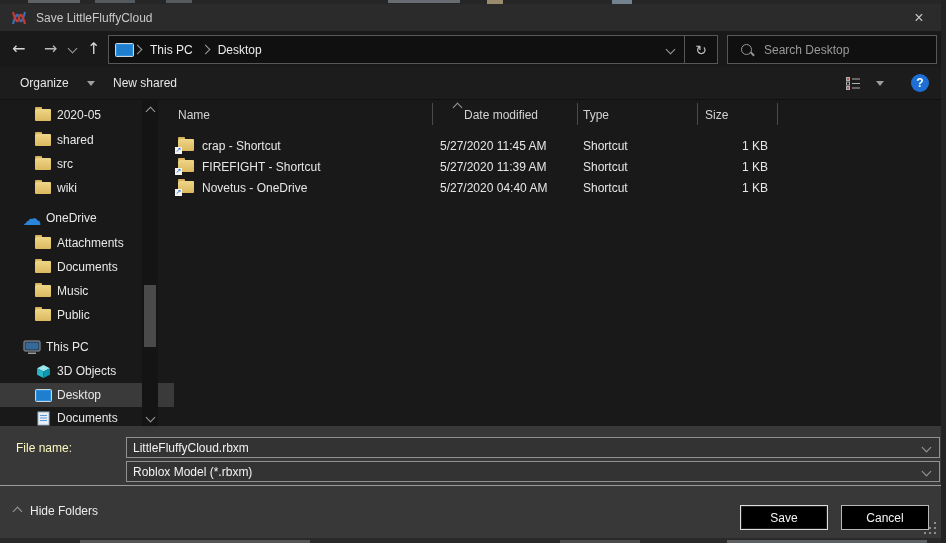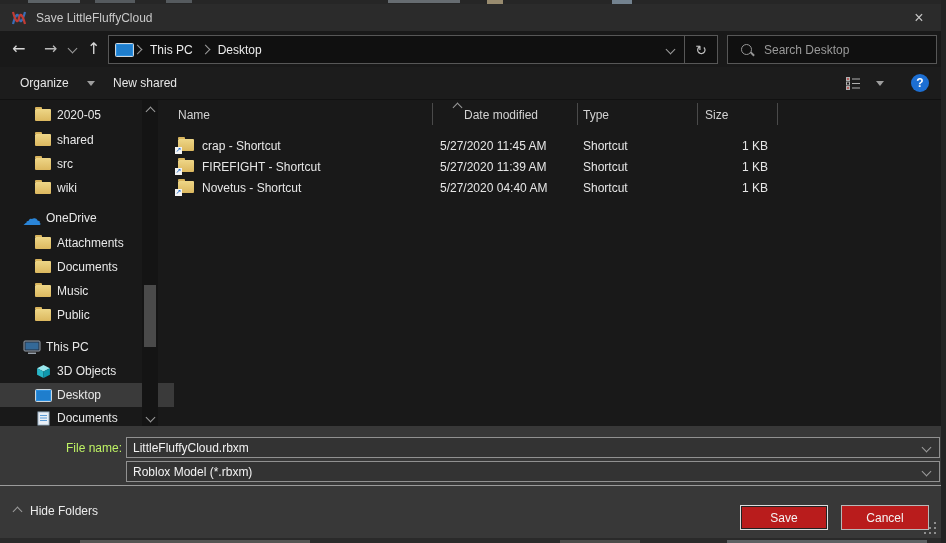--- a/index.html
+++ b/index.html
@@ -80,34 +80,34 @@
   .fic{position:absolute;left:13px;top:3px;width:16px;height:13px;}
   .badge{position:absolute;left:-3px;bottom:-2px;width:7px;height:7px;background:#f4f4f4;
     color:#1464c8;font-size:7px;line-height:7px;text-align:center;
     font-family:"DejaVu Sans",sans-serif;}
   .lc{position:absolute;top:3px;white-space:nowrap;color:#e6e6e6;}
   .lc.name{left:37px;}  .lc.date{left:275px;}
   .lc.type{left:418px;} .lc.size{left:525px;width:78px;text-align:right;}
 
   
   #fields{position:absolute;left:0;top:426px;width:941px;height:59px;background:#383838;}
-  .flabel{position:absolute;left:16px;width:106px;text-align:right;color:#bef264;white-space:nowrap;}
+  .flabel{position:absolute;left:16px;width:106px;color:#fef9c3;white-space:nowrap;}
   .fbox{position:absolute;left:126px;width:814px;height:21px;box-sizing:border-box;
     background:#333333;border:1px solid #919191;display:flex;align-items:center;}
   #filename-input{flex:1;background:transparent;border:none;outline:none;color:#f2f2f2;
     font-family:inherit;font-size:12px;padding:0 0 0 6px;}
   .fbox .chv{margin-right:9px;flex:none;}
   #saveastype-value{flex:1;padding-left:6px;color:#f2f2f2;white-space:nowrap;}
 
   
   #footer-sep{position:absolute;left:0;top:485px;width:941px;height:1px;background:#9b9b9b;}
   #footer{position:absolute;left:0;top:486px;width:941px;height:52px;background:#383838;}
   #hide-folders{position:absolute;left:14px;top:18px;display:flex;align-items:center;gap:9px;
     color:#ececec;}
-  .btn{position:absolute;top:19px;width:88px;height:25px;box-sizing:border-box;background:#b91c1c;
+  .btn{position:absolute;top:19px;width:88px;height:25px;box-sizing:border-box;background:#000000;
     color:#f4f4f4;display:flex;align-items:center;justify-content:center;}
   #save-btn{left:740px;border:1px solid #dedede;box-shadow:inset 0 0 0 1px #222;}
   #cancel-btn{left:841px;border:1px solid #b8b8b8;}
   #resize-grip{position:absolute;left:934px;top:46px;width:2px;height:2px;background:#8e8e8e;
     box-shadow:-5px 0 #8e8e8e,-10px 0 #8e8e8e,0 -5px #8e8e8e,-5px -5px #8e8e8e,0 -10px #8e8e8e;}
 </style>
 </head>
 <body>
 
 <div id="screen">
@@ -327,21 +327,21 @@
       </span>
       <span class="lc name">FIREFIGHT - Shortcut</span>
       <span class="lc date">5/27/2020 11:39 AM</span>
       <span class="lc type">Shortcut</span>
       <span class="lc size">1 KB</span>
     </div>
     <div class="lrow" style="top:78px;">
       <span class="fic">
         <span class="folder"></span><span class="badge">↗</span>
       </span>
-      <span class="lc name">Novetus - Shortcut</span>
+      <span class="lc name">Novetus - OneDrive</span>
       <span class="lc date">5/27/2020 04:40 AM</span>
       <span class="lc type">Shortcut</span>
       <span class="lc size">1 KB</span>
     </div>
   </div>
 
   <div id="fields">
     <span class="flabel" style="top:15px;">File name:</span>
     <div class="fbox" style="top:11px;">
       <input id="filename-input" value="LittleFluffyCloud.rbxm" style="">

